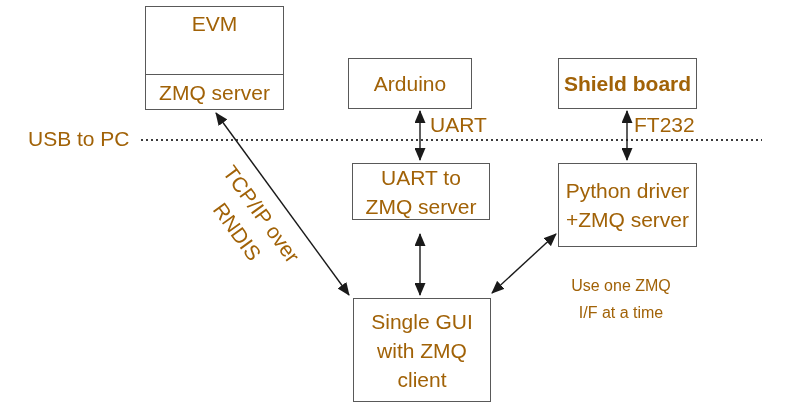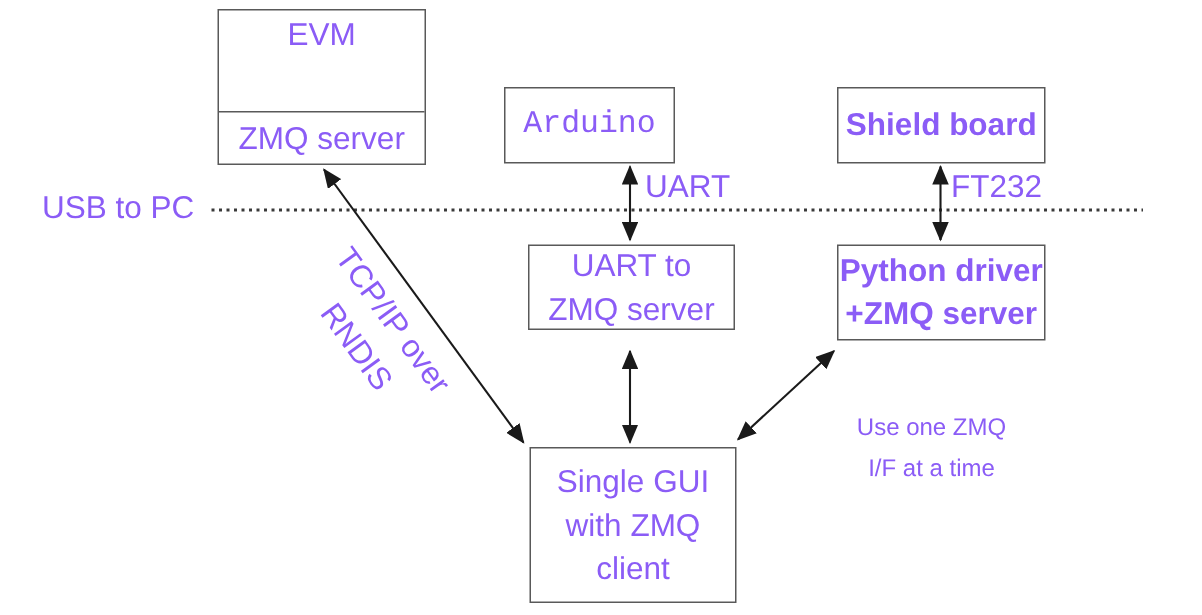--- a/index.html
+++ b/index.html
@@ -6,21 +6,21 @@
     margin: 0;
     padding: 0;
     background: #ffffff;
   }
   .stage {
     position: relative;
     width: 801px;
     height: 410px;
     background: #ffffff;
     font-family: "Liberation Sans", sans-serif;
-    color: #8b5cf6;
+    color: #a16207;
     overflow: hidden;
   }
   .wires {
     position: absolute;
     left: 0;
     top: 0;
     width: 801px;
     height: 410px;
   }
   .wires line {
@@ -58,24 +58,24 @@
     padding-top: 5px;
     line-height: 24px;
   }
   .evm-sub {
     flex: 0 0 34px;
     border-top: 1.5px solid #595959;
     display: flex;
     align-items: center;
     justify-content: center;
   }
-  .box-arduino   { left: 336px; top: 58px;  width: 114px; height: 51px; font-family: Liberation Mono, monospace; }
+  .box-arduino   { left: 348px; top: 58px;  width: 124px; height: 51px; }
   .box-shield    { left: 558px; top: 58px;  width: 139px; height: 51px; font-weight: bold; }
   .box-uart-zmq  { left: 352px; top: 163px; width: 138px; height: 57px; }
-  .box-python    { left: 558px; top: 163px; width: 139px; height: 64px; font-weight: bold; }
+  .box-python    { left: 558px; top: 163px; width: 139px; height: 84px; }
   .box-gui       { left: 353px; top: 298px; width: 138px; height: 104px; }
   .free-label {
     position: absolute;
     font-size: 21px;
     line-height: 24px;
     white-space: nowrap;
   }
   .lbl-usb   { left: 28px;  top: 127px; }
   .lbl-uart  { left: 430px; top: 113px; }
   .lbl-ft232 { left: 634px; top: 113px; }

